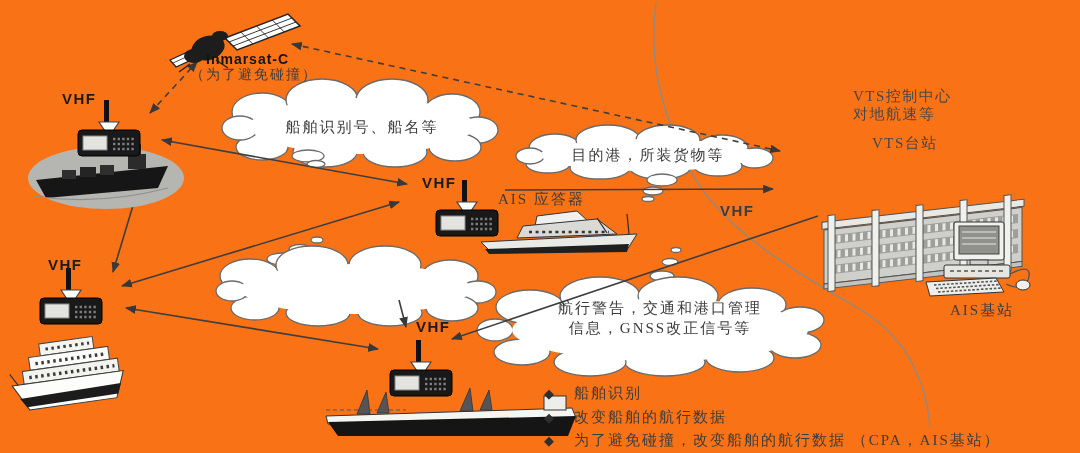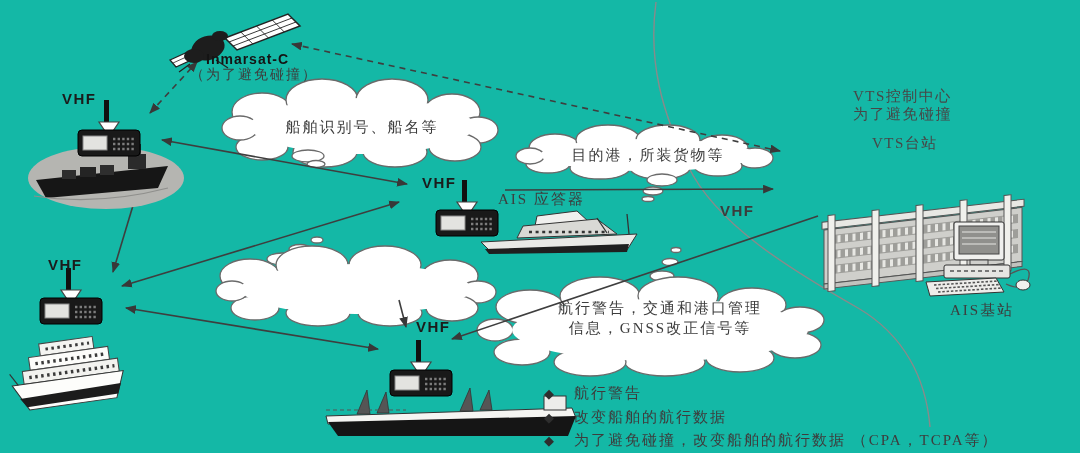--- a/index.html
+++ b/index.html
@@ -1,16 +1,16 @@
 <!DOCTYPE html>
 <html><head>
 <meta charset="utf-8">
 <style>
   html,body{margin:0;padding:0;background:#fff;}
-  .canvas{position:relative;width:1080px;height:453px;background:#14b8a6;overflow:hidden;
+  .canvas{position:relative;width:1080px;height:453px;background:#f97316;overflow:hidden;
           font-family:"Liberation Serif",serif;}
   .art{position:absolute;left:0;top:0;}
   .lbl{position:absolute;white-space:nowrap;color:#3a3a3a;}
   .vhf{font-family:"Liberation Sans",sans-serif;font-weight:bold;font-size:15px;
        letter-spacing:1.5px;color:#1b1b1b;}
   .sat-lbl{font-family:"Liberation Sans",sans-serif;font-weight:bold;font-size:14px;
        letter-spacing:1px;color:#141414;}
   .cn{font-size:15px;letter-spacing:2px;color:#3d3d3d;}
   .cloud-txt{text-align:center;}
   .two-line{line-height:20px;}
@@ -220,30 +220,30 @@
   <div class="lbl cn" style="left:498px;top:190px;">AIS 应答器</div>
 
   <div class="lbl cn cloud-txt" style="left:252px;top:118px;width:220px;">船舶识别号、船名等</div>
   <div class="lbl cn cloud-txt" style="left:538px;top:146px;width:220px;">目的港，所装货物等</div>
   <div class="lbl cn cloud-txt two-line" style="left:518px;top:298px;width:284px;">
     <span style="display:block;">航行警告，交通和港口管理</span>
     <span style="display:block;">信息，GNSS改正信号等</span>
   </div>
 
   <div class="lbl vts-title" style="left:853px;top:87px;text-align:center;">VTS控制中心</div>
-  <div class="lbl vts-title" style="left:853px;top:105px;">为了避免碰撞</div>
+  <div class="lbl vts-title" style="left:853px;top:105px;">对地航速等</div>
   <div class="lbl vts-title" style="left:872px;top:134px;">VTS台站</div>
   <div class="lbl cn" style="left:950px;top:301px;">AIS基站</div>
 
   <div class="bullet-row" style="left:544px;top:384px;">
     <span class="bullet-diamond">◆</span>
-    <span class="bullet-text">航行警告</span>
+    <span class="bullet-text">船舶识别</span>
   </div>
   <div class="bullet-row" style="left:544px;top:408px;">
     <span class="bullet-diamond">◆</span>
     <span class="bullet-text">改变船舶的航行数据</span>
   </div>
   <div class="bullet-row" style="left:544px;top:431px;">
     <span class="bullet-diamond">◆</span>
-    <span class="bullet-text">为了避免碰撞，改变船舶的航行数据 （CPA，TCPA等）</span>
+    <span class="bullet-text">为了避免碰撞，改变船舶的航行数据 （CPA，AIS基站）</span>
   </div>
 
 </div>
 
 </body></html>

